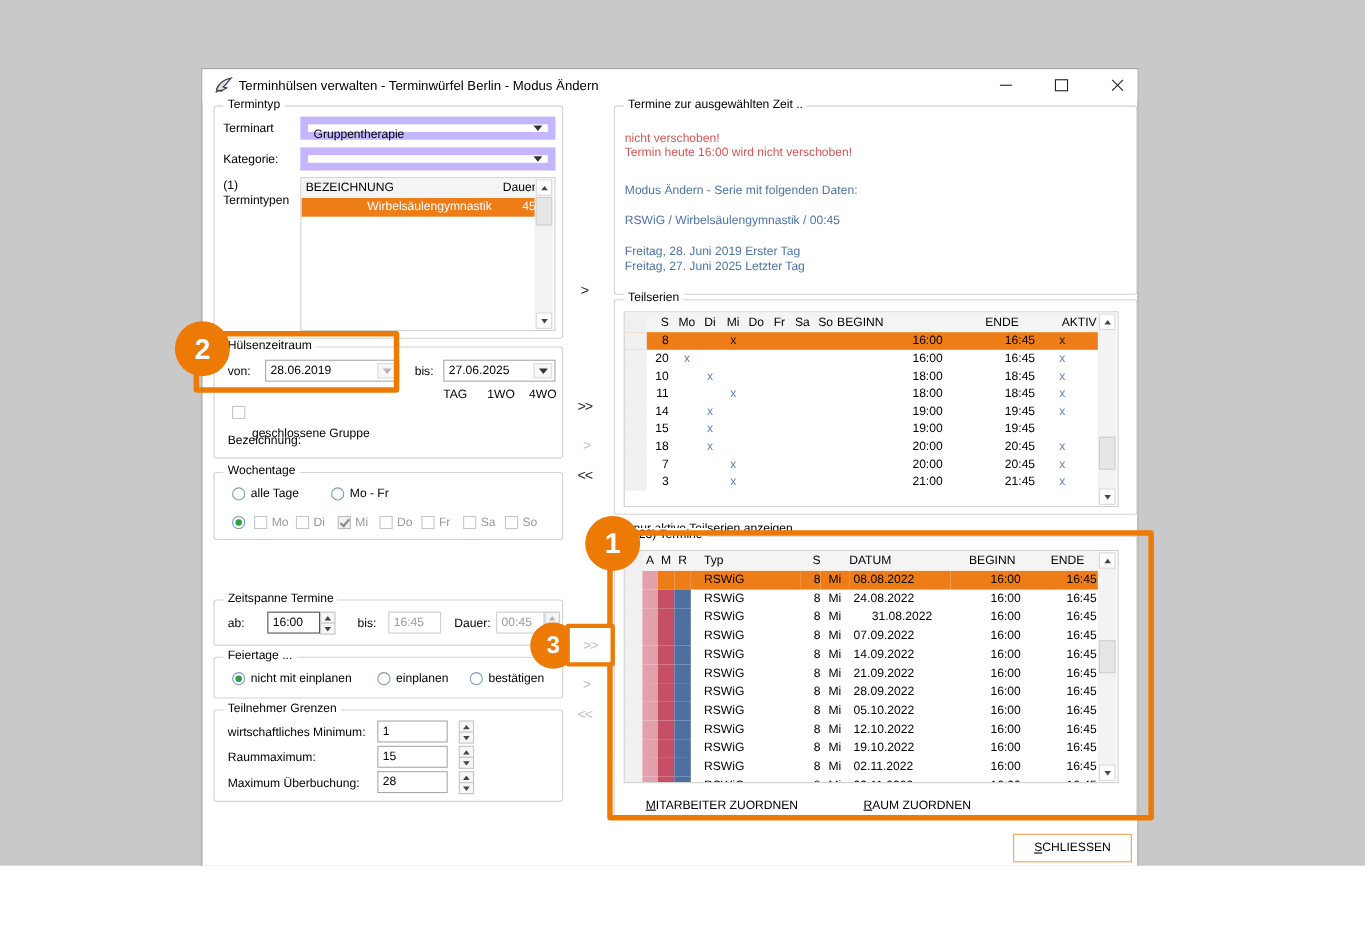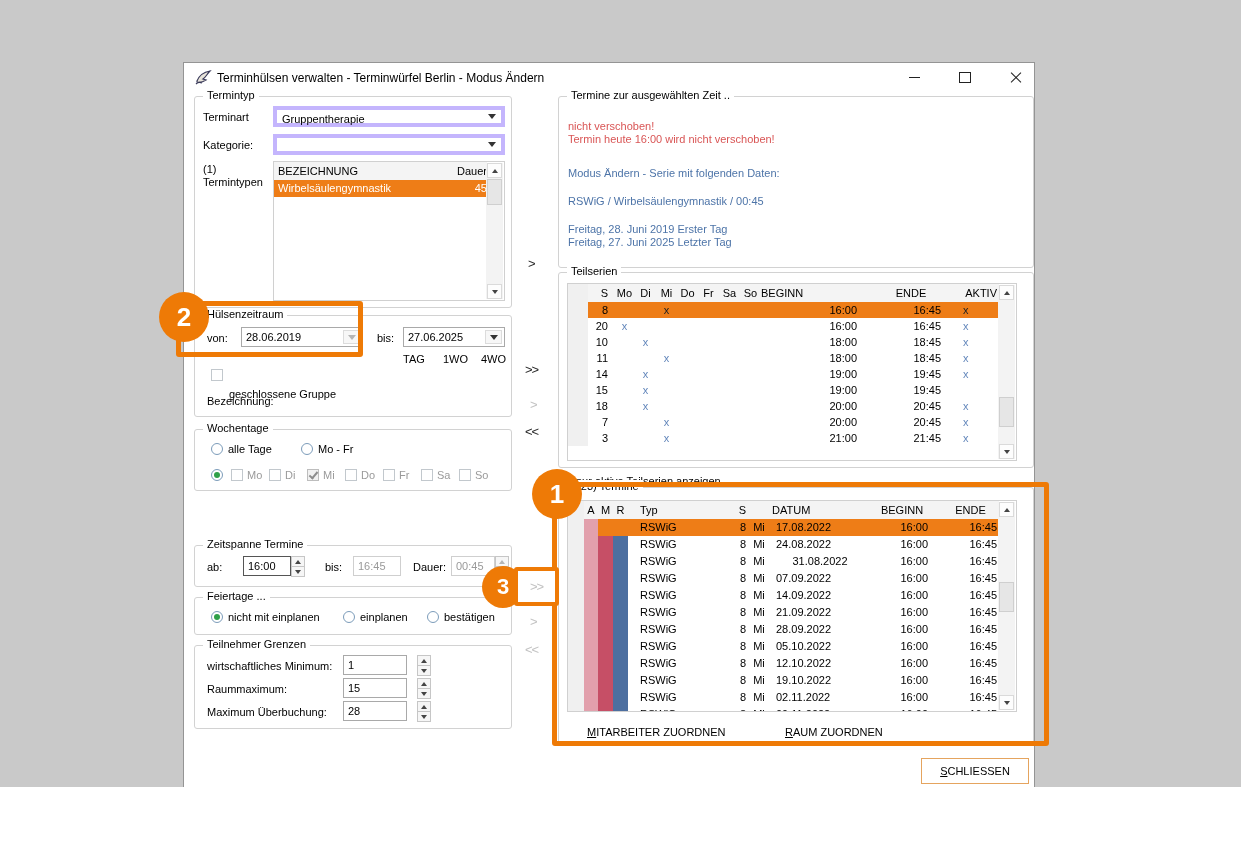--- a/index.html
+++ b/index.html
@@ -19,21 +19,21 @@
   .ic-close::before{transform:rotate(45deg);}
   .ic-close::after{transform:rotate(-45deg);}
 
   
   .grp{position:absolute;border:1px solid #d2d2d2;border-radius:3px;box-sizing:border-box;}
   .cap{position:absolute;top:-8px;left:8px;background:#fff;padding:0 4px;white-space:nowrap;}
   .lbl{position:absolute;white-space:nowrap;}
   .glbl{position:absolute;white-space:nowrap;color:#9a9a9a;}
 
   
-  .combo{position:absolute;height:21px;border:4px solid #c4b5fd;background:#fff;box-sizing:border-box;}
+  .combo{position:absolute;height:21px;border:7px solid #c4b5fd;background:#fff;box-sizing:border-box;}
   .combo .val{position:absolute;left:5px;top:3px;white-space:nowrap;}
   .ddzone{position:absolute;right:1px;top:1px;bottom:1px;width:17px;display:flex;align-items:center;justify-content:center;background:#fff;}
   .tri-dn{width:0;height:0;border-left:4px solid transparent;border-right:4px solid transparent;border-top:5px solid #333;}
   .tri-dn.dis{border-top-color:#b5b5b5;}
   .txtf{position:absolute;border:1px solid #a9a9a9;background:#fff;box-sizing:border-box;height:20px;padding:3px 4px 0 4px;white-space:nowrap;}
   .txtf.dis{border-color:#cfcfcf;color:#9a9a9a;}
   .ddbtn{position:absolute;right:2px;top:2px;bottom:2px;width:15px;border:1px solid #dcdcdc;background:#f7f7f7;display:flex;align-items:center;justify-content:center;}
   .spin{position:absolute;width:14px;height:20px;display:flex;flex-direction:column;box-sizing:border-box;}
   .spin .sb{flex:1;border:1px solid #c6c6c6;background:#f6f6f6;display:flex;align-items:center;justify-content:center;margin-bottom:-1px;}
   .tu{width:0;height:0;border-left:3px solid transparent;border-right:3px solid transparent;border-bottom:4px solid #444;}
@@ -127,21 +127,21 @@
       </div>
       <span class="lbl" style="left:8px;top:66px;">(1)</span>
       <span class="lbl" style="left:8px;top:79px;">Termintypen</span>
       <div class="listbox" style="left:78px;top:64px;width:232px;height:140px;">
         <div id="tt-body" style="position:absolute;left:0;top:0;right:17px;">
             <div class="tt-row tt-head">
               <div class="al" style="padding-left: 4px;">BEZEICHNUNG</div>
               <div class="ar">Dauer</div>
             </div>
             <div class="tt-row tsel">
-              <div class="al" style="padding-left: 4px;">Wirbelsäulengymnastik</div>
+              <div class="al" style="padding-left: 4px; text-align: right;">Wirbelsäulengymnastik</div>
               <div class="ar">45</div>
             </div>
           </div>
         <div class="vscroll">
           <div class="sbb up">
               <span class="tu"></span>
             </div>
           <div class="sbthumb" style="top:16px;height:26px;"></div>
           <div class="sbb dn">
               <span class="td"></span>
@@ -470,21 +470,21 @@
               <div class="ac">ENDE</div>
             </div>
             <div class="tm-row">
               <div class="rowhdr"></div>
               <div class="colA"></div>
               <div class="osel"></div>
               <div class="osel"></div>
               <div class="al osel" style="padding-left: 12px;">RSWiG</div>
               <div class="ar osel">8</div>
               <div class="ac osel">Mi</div>
-              <div class="al osel" style="padding-left: 4px;">17.08.2022</div>
+              <div class="al osel" style="padding-left: 4px;">08.08.2022</div>
               <div class="ar osel" style="padding-right: 12px;">16:00</div>
               <div class="ar osel" style="padding-right: 4px;">16:45</div>
             </div>
             <div class="tm-row">
               <div class="rowhdr"></div>
               <div class="colA"></div>
               <div class="colM"></div>
               <div class="colR"></div>
               <div class="al" style="padding-left: 12px;">RSWiG</div>
               <div class="ar">8</div>

